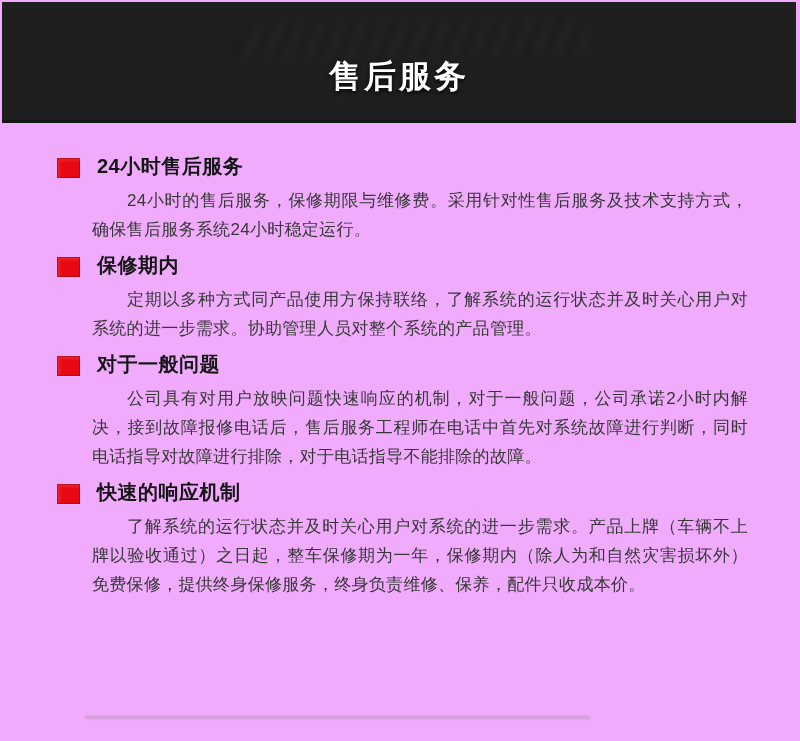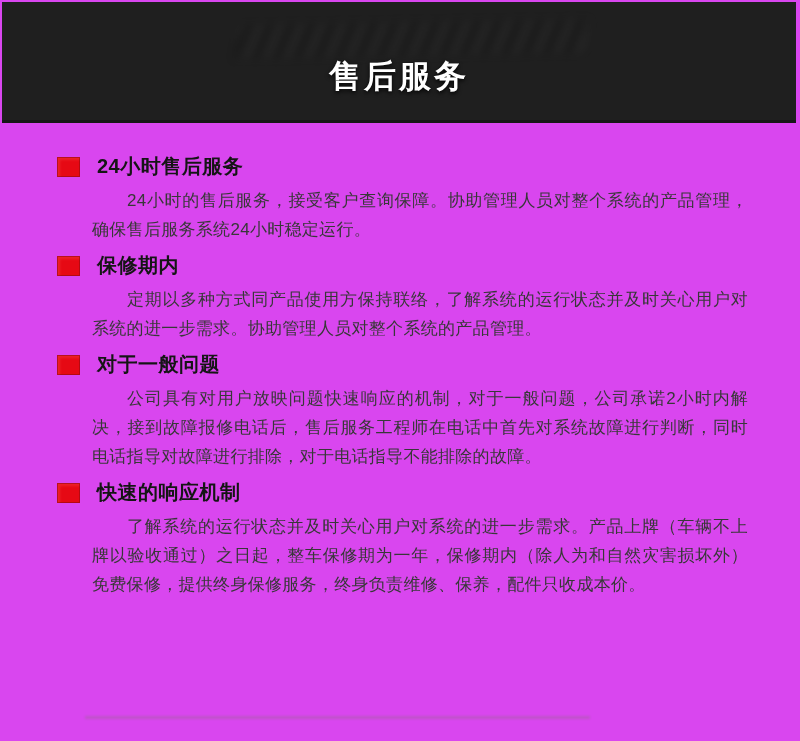--- a/index.html
+++ b/index.html
@@ -5,21 +5,21 @@
 <style>
   html, body {
     margin: 0;
     padding: 0;
     background: #ffffff;
   }
   .page {
     position: relative;
     width: 800px;
     height: 741px;
-    background: #d946ef;
+    background: #f0abfc;
     overflow: hidden;
     box-sizing: border-box;
     font-family: "Liberation Sans", "DejaVu Sans", sans-serif;
   }
   
   .banner {
     position: absolute;
     left: 2px;
     top: 2px;
     width: 794px;
@@ -63,21 +63,21 @@
     top: 122px;
     width: 800px;
     box-sizing: border-box;
     padding: 33px 52px 0 57px;
   }
   .sec {
     margin: 0 0 10px 0;
   }
   .sec-head {
     display: flex;
-    align-items: center;
+    align-items: flex-end;
     margin: 0 0 8px 0;
   }
   .bullet {
     flex: none;
     width: 23px;
     height: 20px;
     margin-right: 17px;
     background: #e60914;
     box-shadow: inset 0 0 0 1px rgba(140,10,15,0.55),
                 inset 3px 3px 3px rgba(255,90,90,0.30);
@@ -120,21 +120,21 @@
     <h1 class="banner-title">售后服务</h1>
   </header>
 
   <main class="content">
 
     <section class="sec">
       <div class="sec-head">
         <span class="bullet"></span>
         <h2 class="sec-title">24小时售后服务</h2>
       </div>
-      <p class="para">24小时的售后服务，接受客户查询保障。协助管理人员对整个系统的产品管理，确保售后服务系统24小时稳定运行。</p>
+      <p class="para">24小时的售后服务，保修期限与维修费。采用针对性售后服务及技术支持方式，确保售后服务系统24小时稳定运行。</p>
     </section>
 
     <section class="sec">
       <div class="sec-head">
         <span class="bullet"></span>
         <h2 class="sec-title">保修期内</h2>
       </div>
       <p class="para">定期以多种方式同产品使用方保持联络，了解系统的运行状态并及时关心用户对系统的进一步需求。协助管理人员对整个系统的产品管理。</p>
     </section>
 

